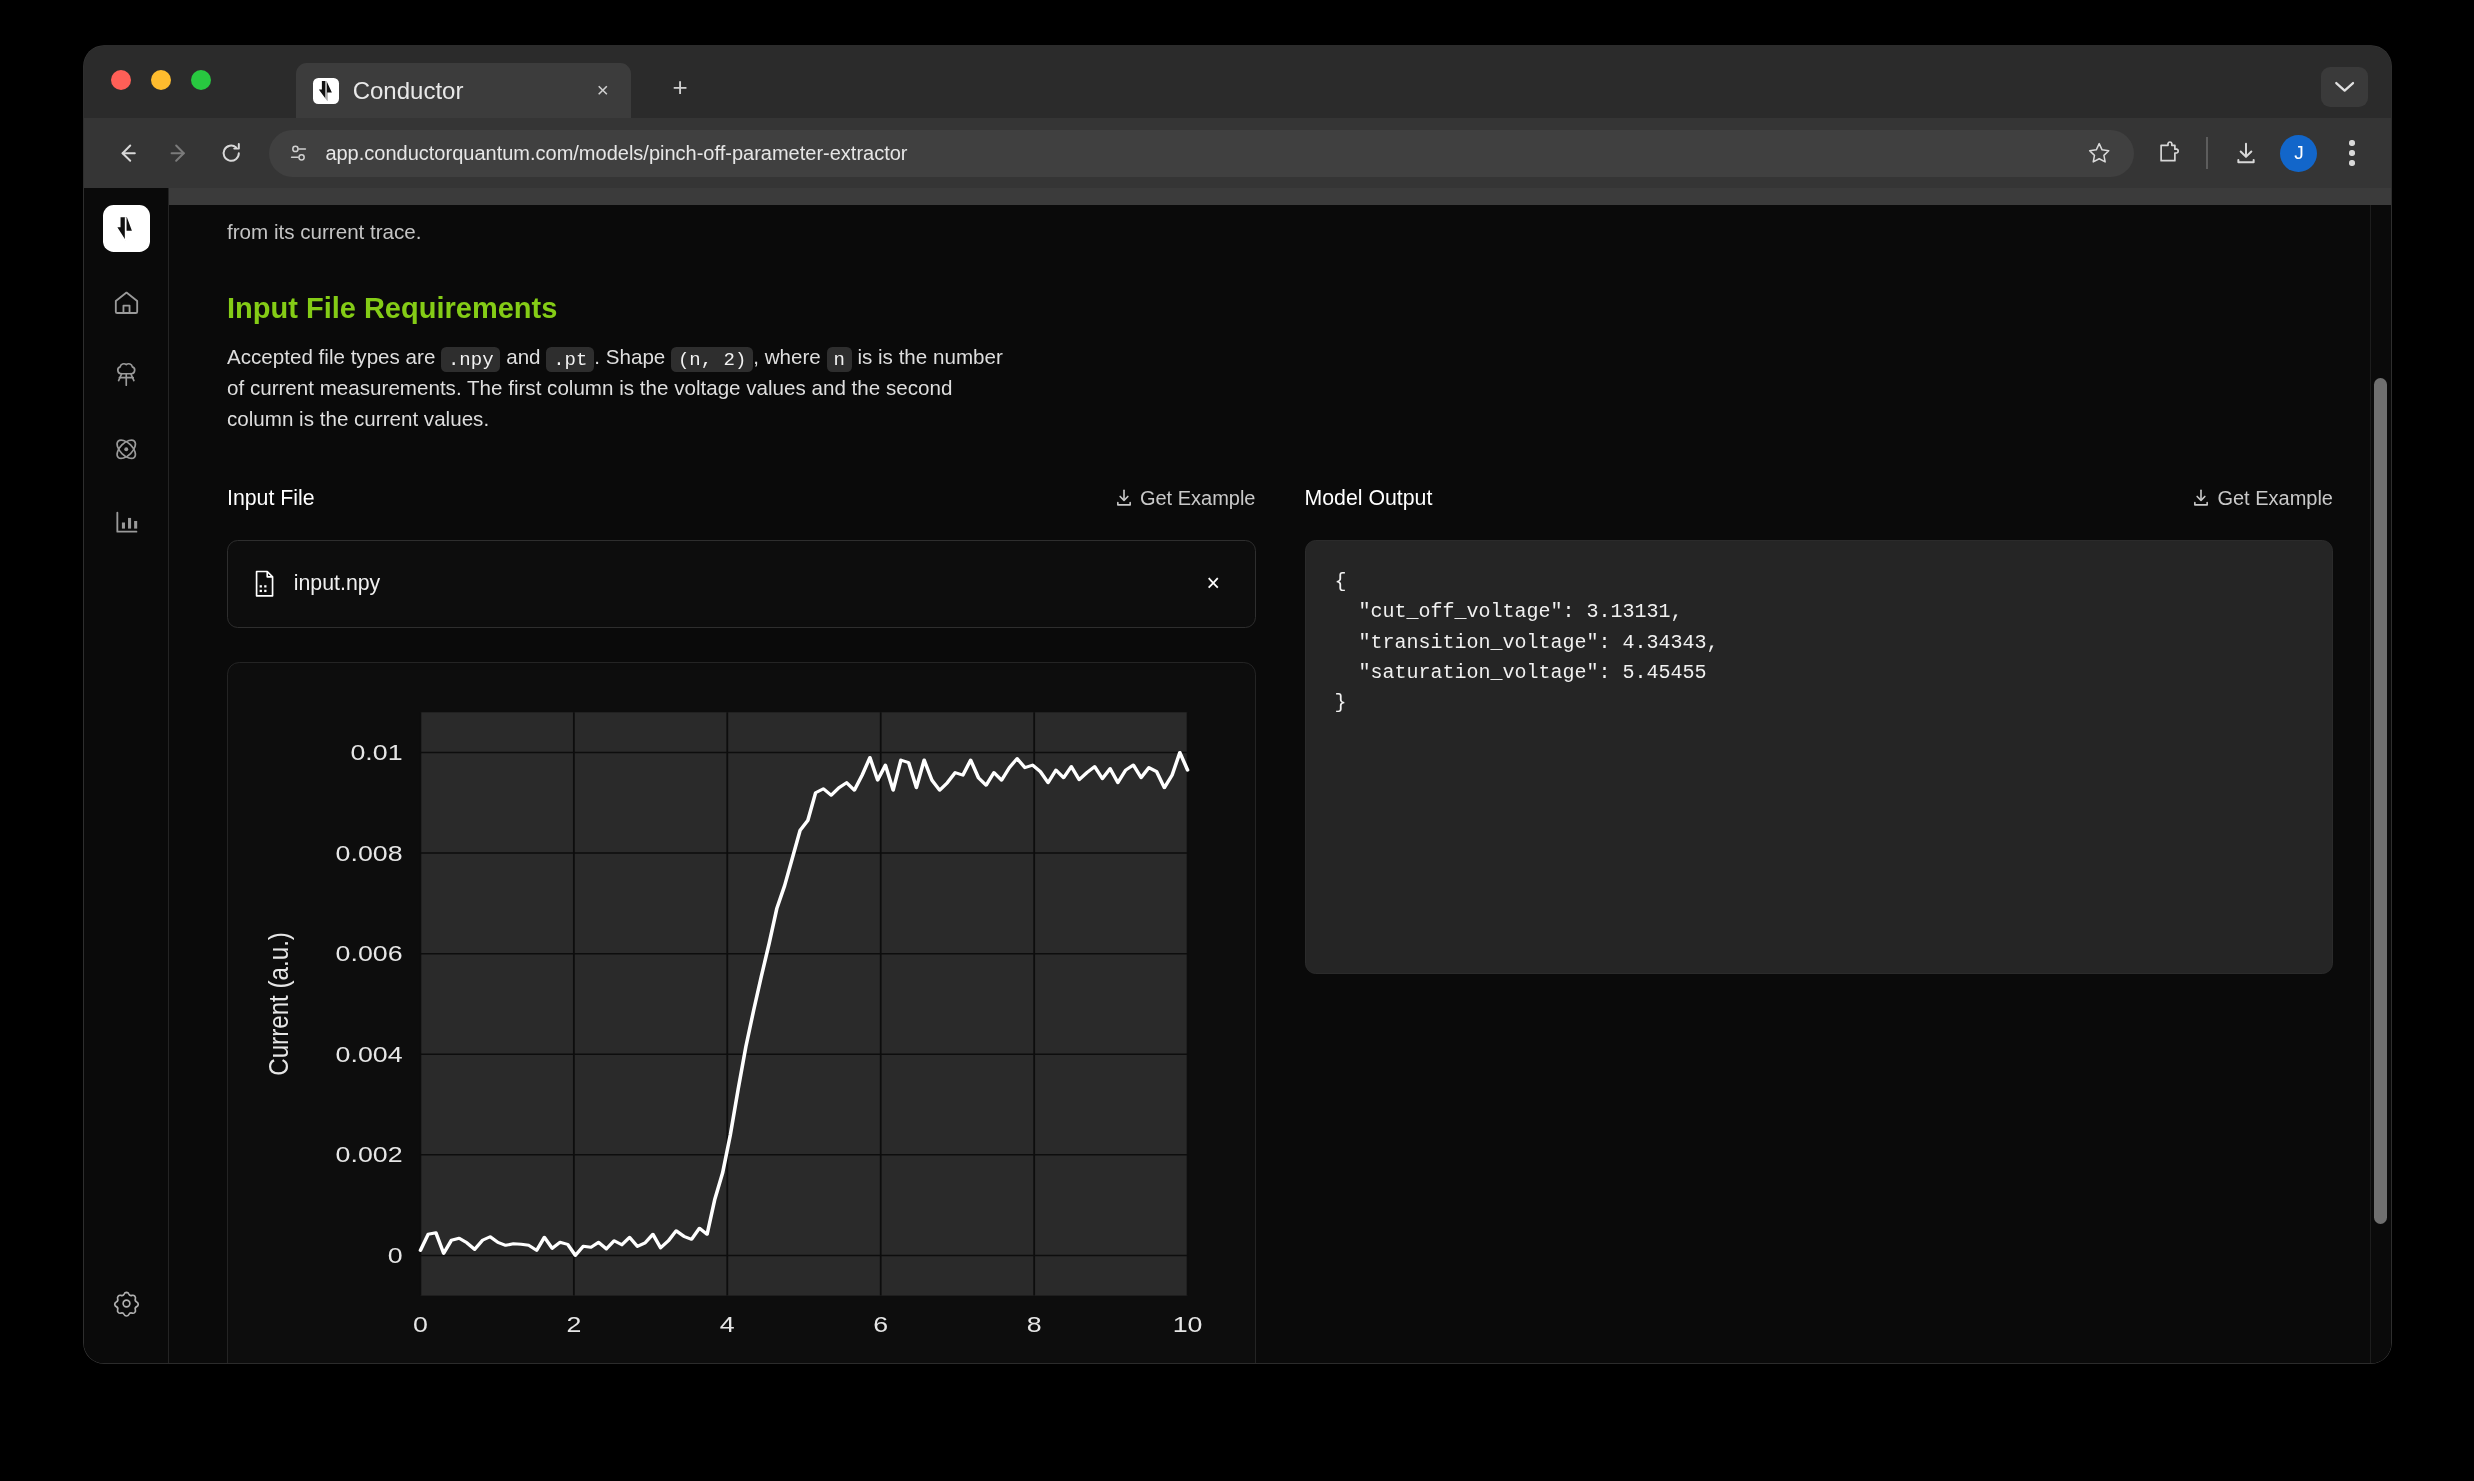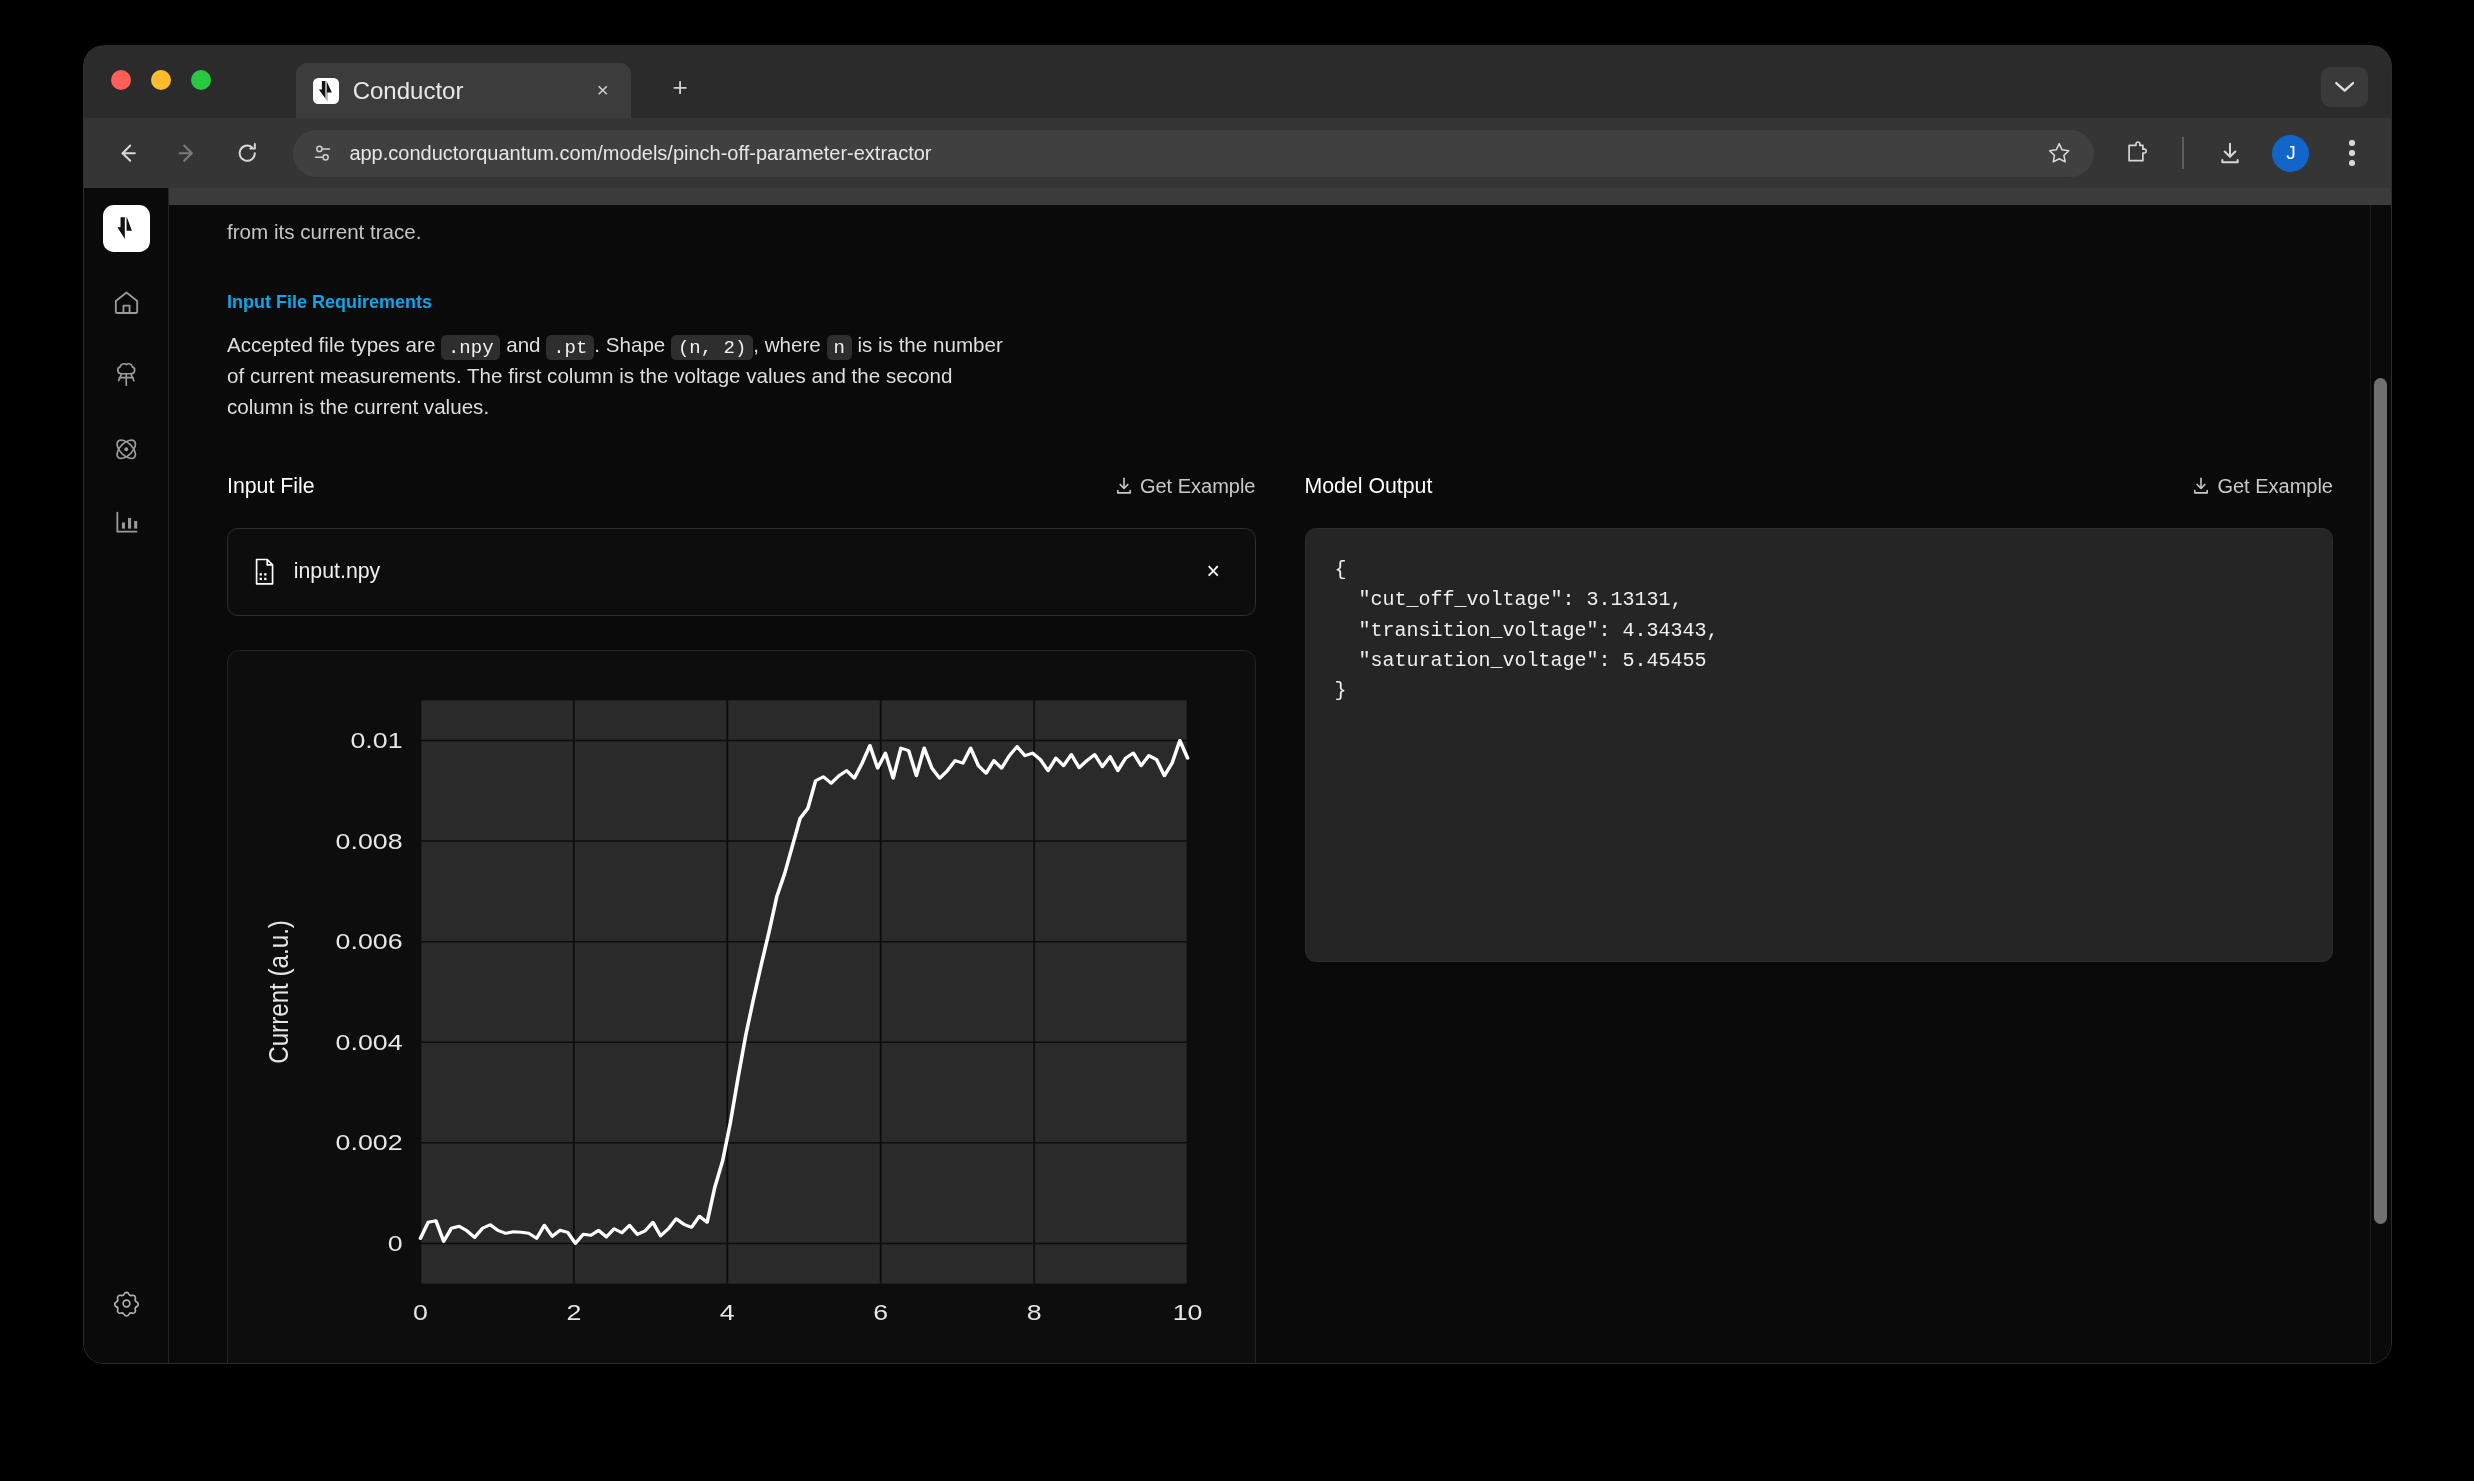--- a/index.html
+++ b/index.html
@@ -107,21 +107,21 @@
     display: flex; align-items: center; justify-content: center;
   }
 
   
   .toolbar {
     height: 70px;
     background: #353535;
     display: flex;
     align-items: center;
     padding: 0 20px 0 21.3px;
-    gap: 16px;
+    gap: 8px;
   }
   .nav-btn {
     width: 44px; height: 44px;
     display: flex; align-items: center; justify-content: center;
     border-radius: 50%;
     flex: 0 0 auto;
   }
   .omnibox {
     flex: 1 1 auto;
     height: 47px;
@@ -230,22 +230,22 @@
   }
 
   .intro-cut {
     color: #c4c4c4;
     font-size: 20.6px;
     padding-top: 18.3px;
     line-height: 1.5;
   }
 
   h2.section-title {
-    color: #0ea5e9;
-    font-size: 18px;
+    color: #84cc16;
+    font-size: 29px;
     font-weight: bold;
     margin-top: 44px;
     margin-bottom: 17px;
   }
 
   p.req-text {
     color: #dedede;
     font-size: 20.6px;
     line-height: 1.48;
     max-width: 792px;

